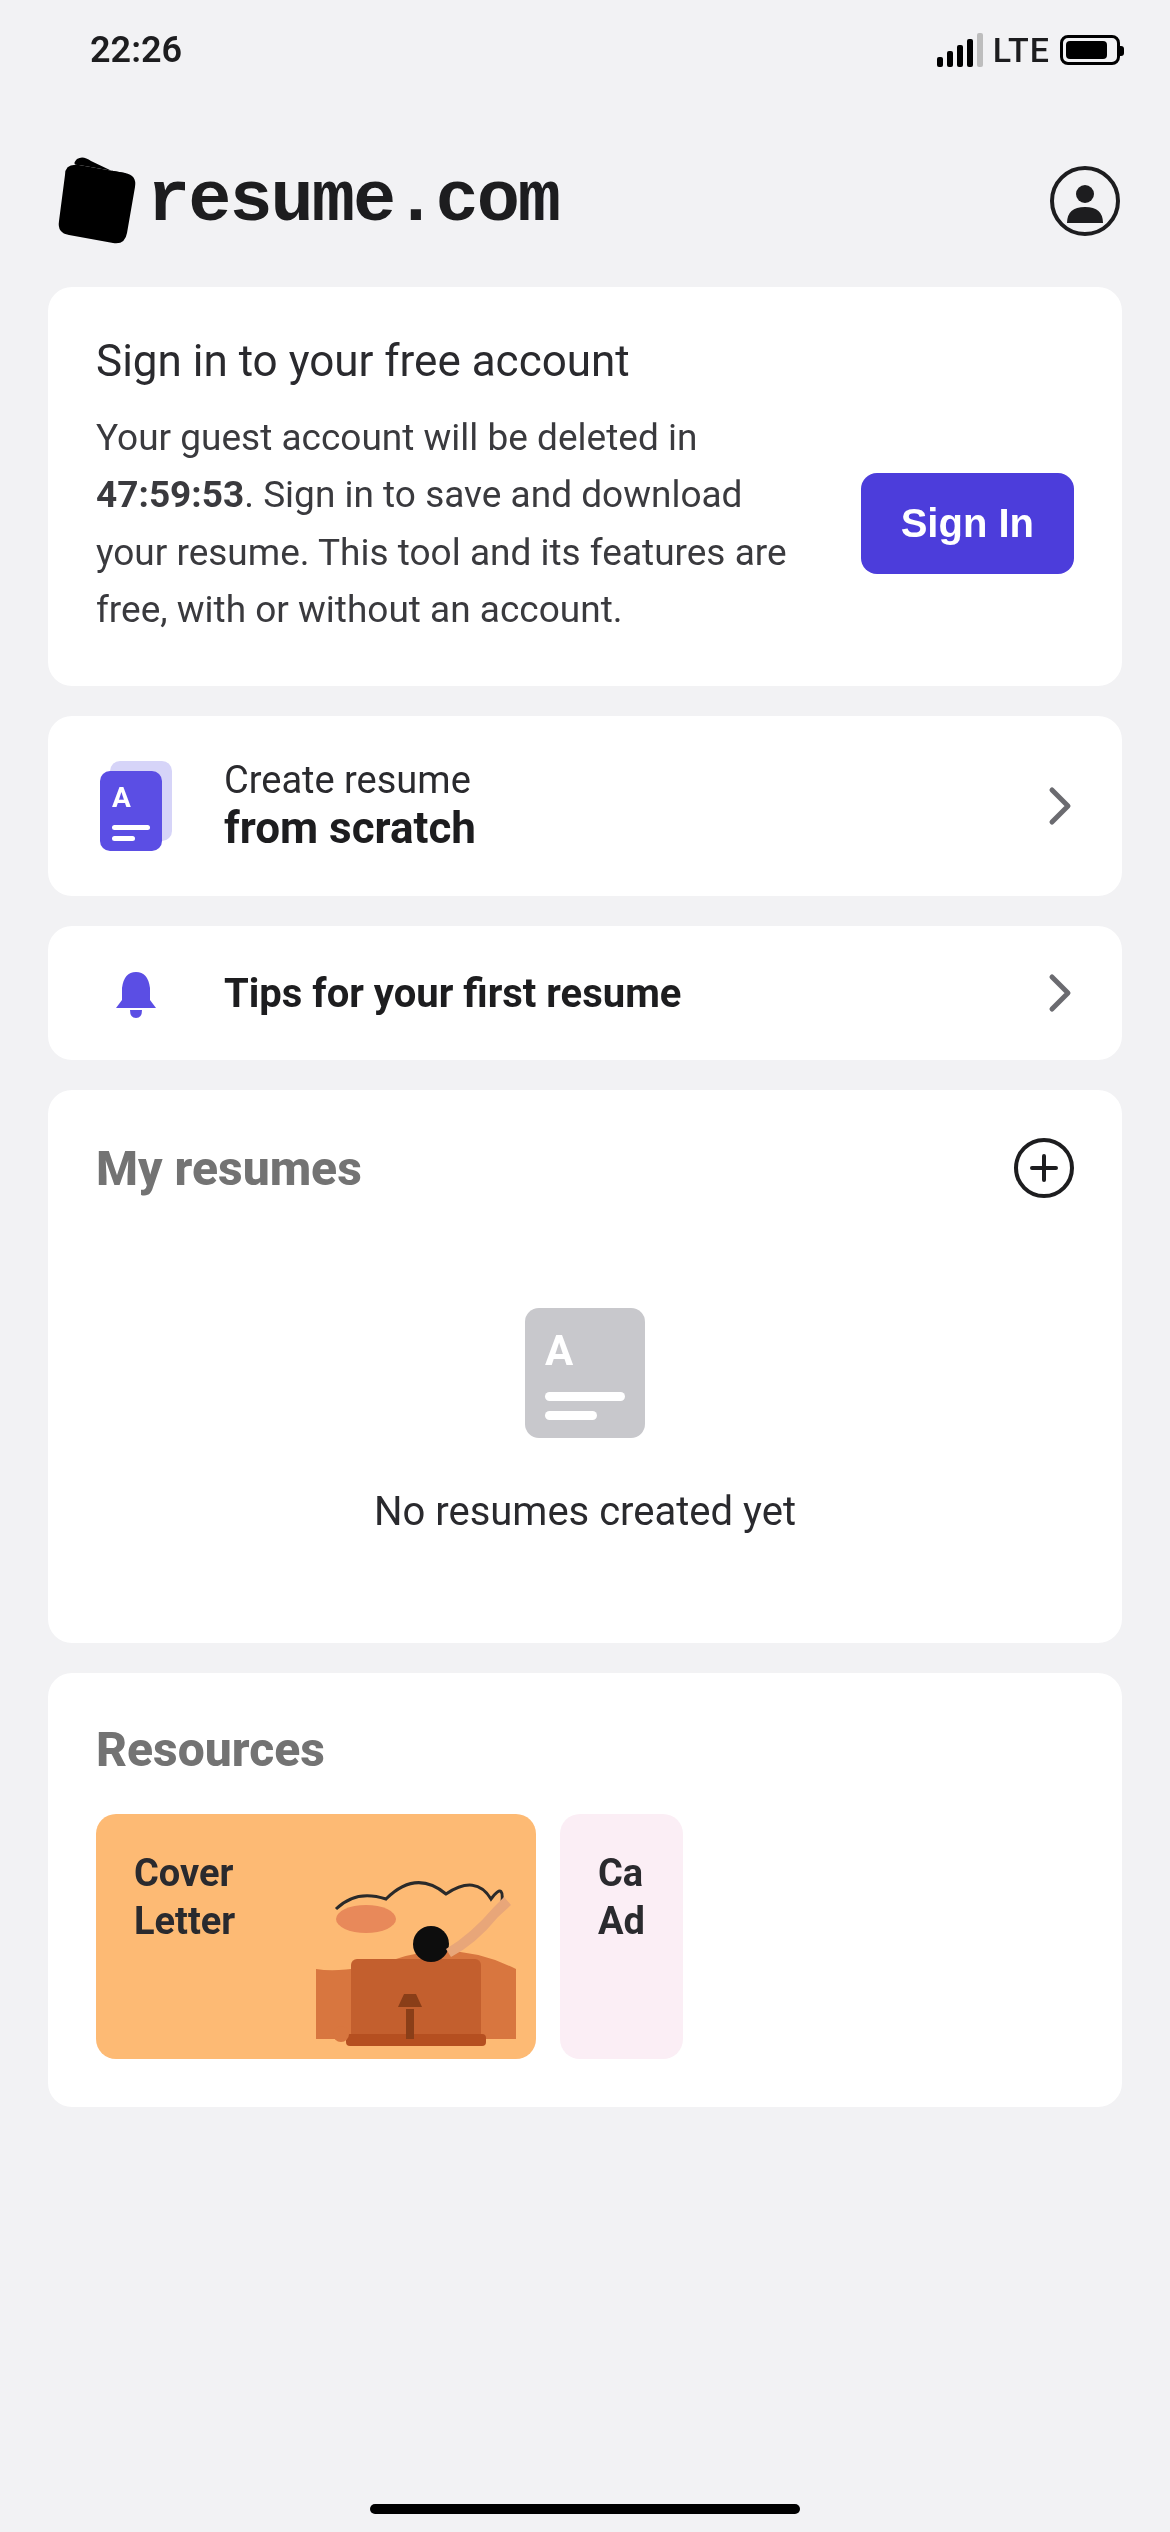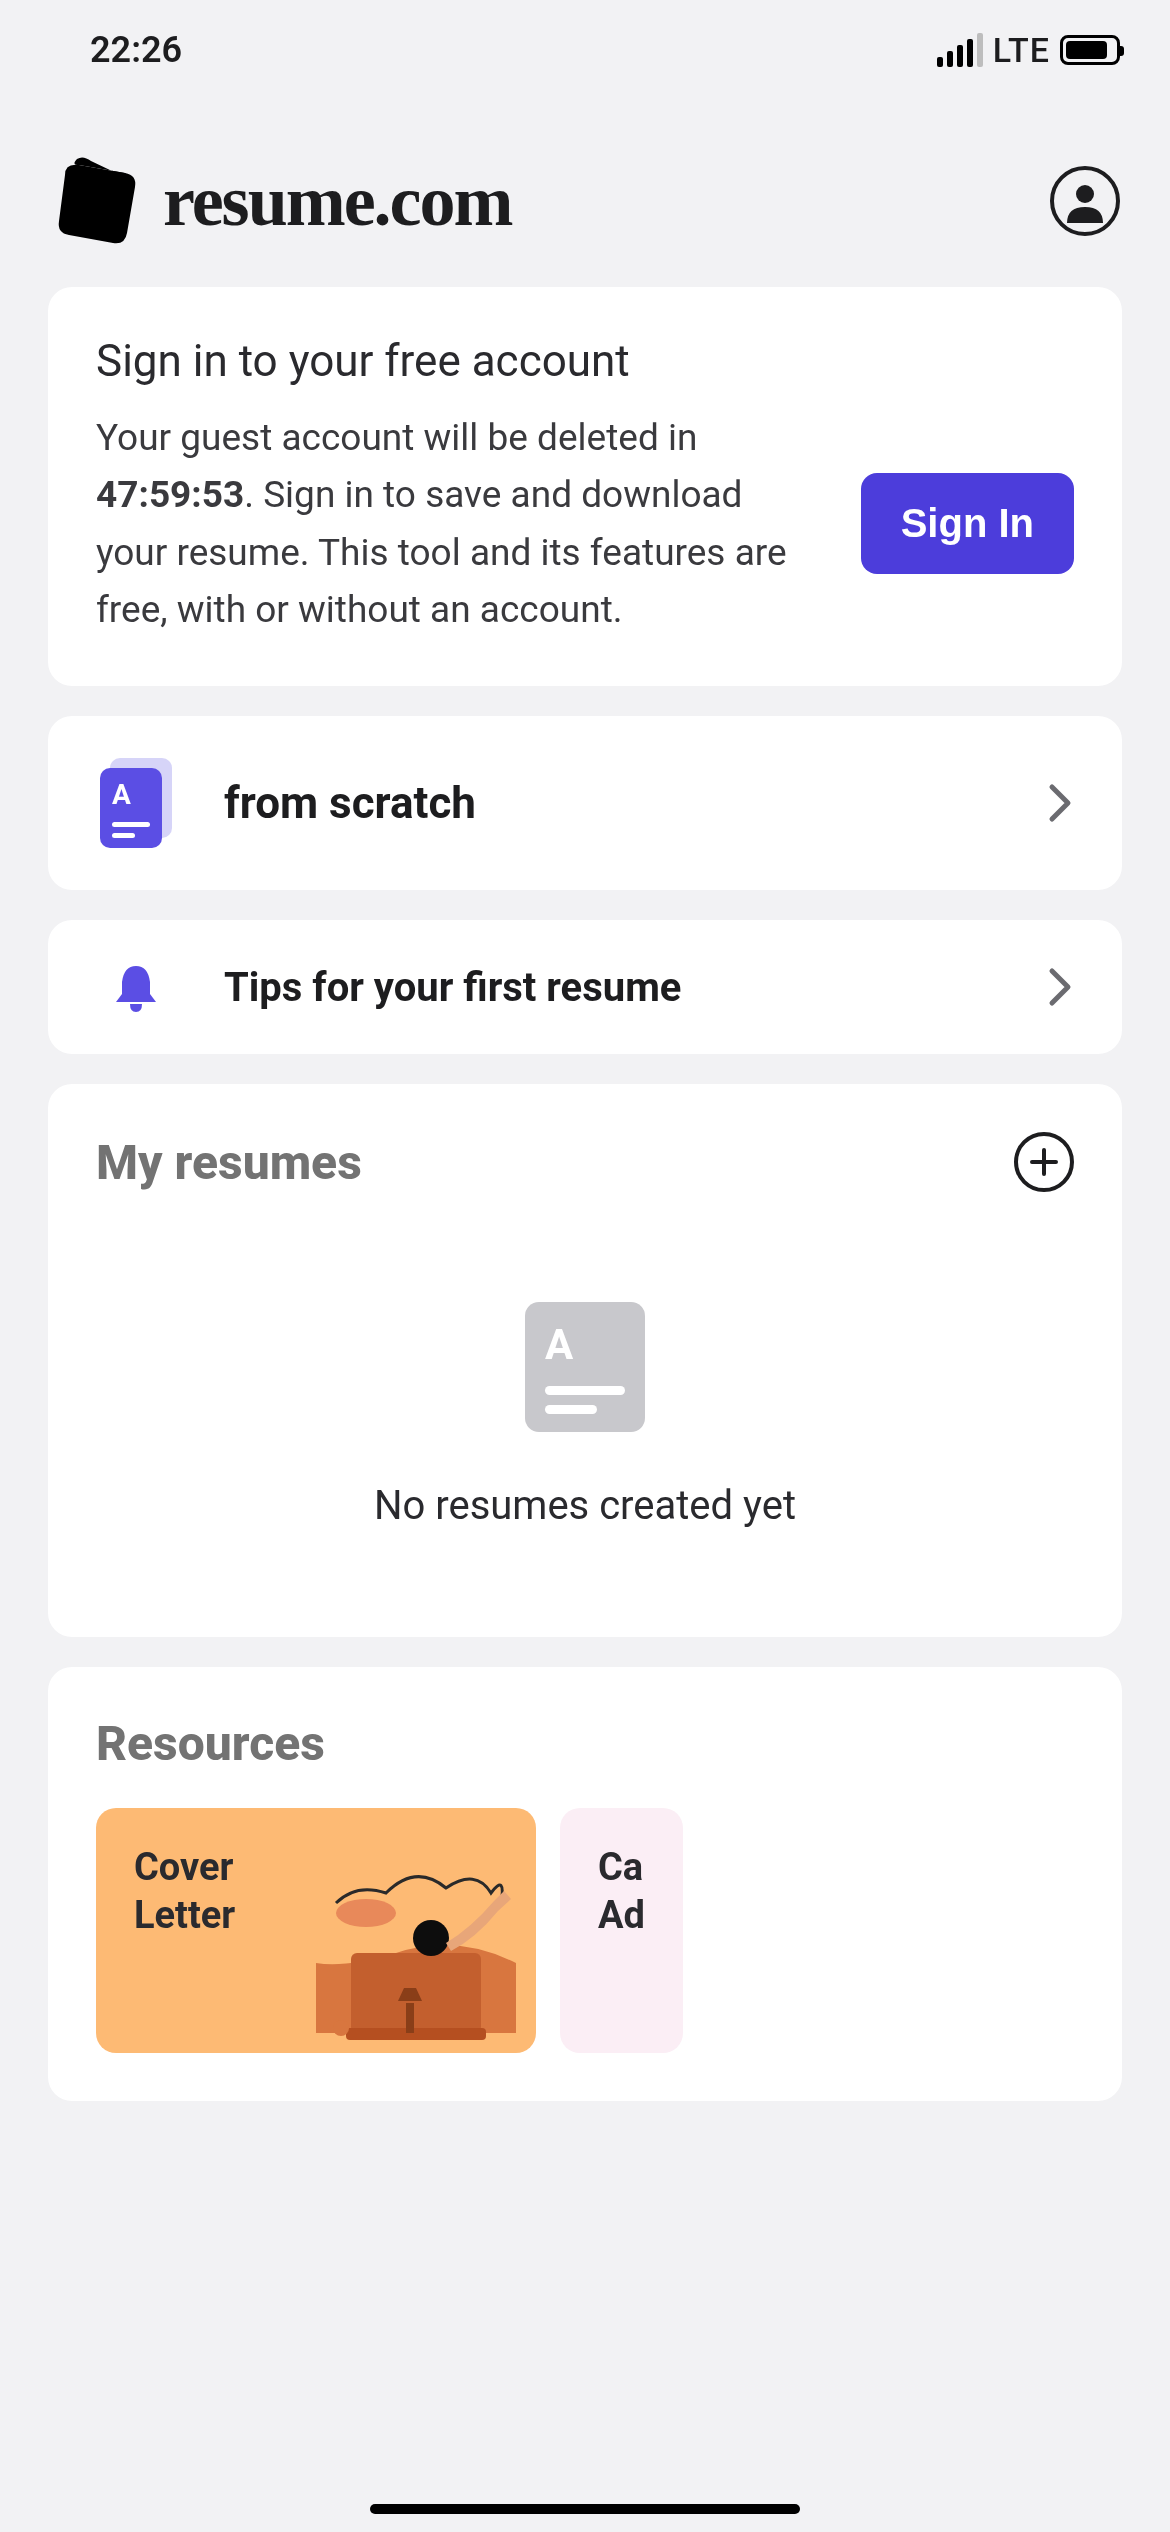--- a/index.html
+++ b/index.html
@@ -75,22 +75,21 @@
   }
   .logo {
     display: flex;
     align-items: center;
     gap: 4px;
   }
   .logo-text {
     font-size: 72px;
     font-weight: 700;
     letter-spacing: -2px;
-    font-family: Liberation Serif, serif;
-    margin-left: 16px;
+    font-family: Liberation Mono, monospace;
   }
   .profile-icon {
     width: 70px;
     height: 70px;
     border: 4px solid #1d1d1f;
     border-radius: 50%;
     display: flex;
     align-items: center;
     justify-content: center;
   }
@@ -311,20 +310,21 @@
       <div class="front">
         <div class="A">A</div>
         <div>
           <div class="line"></div>
           <div class="line short" style="margin-top:6px"></div>
         </div>
       </div>
     </div>
   </div>
   <div class="list-text">
+    <div class="top">Create resume</div>
     <div class="bottom">from scratch</div>
   </div>
   <svg class="chevron" width="28" height="40" viewBox="0 0 28 40">
     <path d="M 6 4 L 22 20 L 6 36" stroke="#6b6b70" stroke-width="5" fill="none" stroke-linecap="round" stroke-linejoin="round"></path>
   </svg>
 </div>
 
 <div class="card list-card">
   <div class="list-icon-wrap">
     <svg width="44" height="50" viewBox="0 0 44 50">

